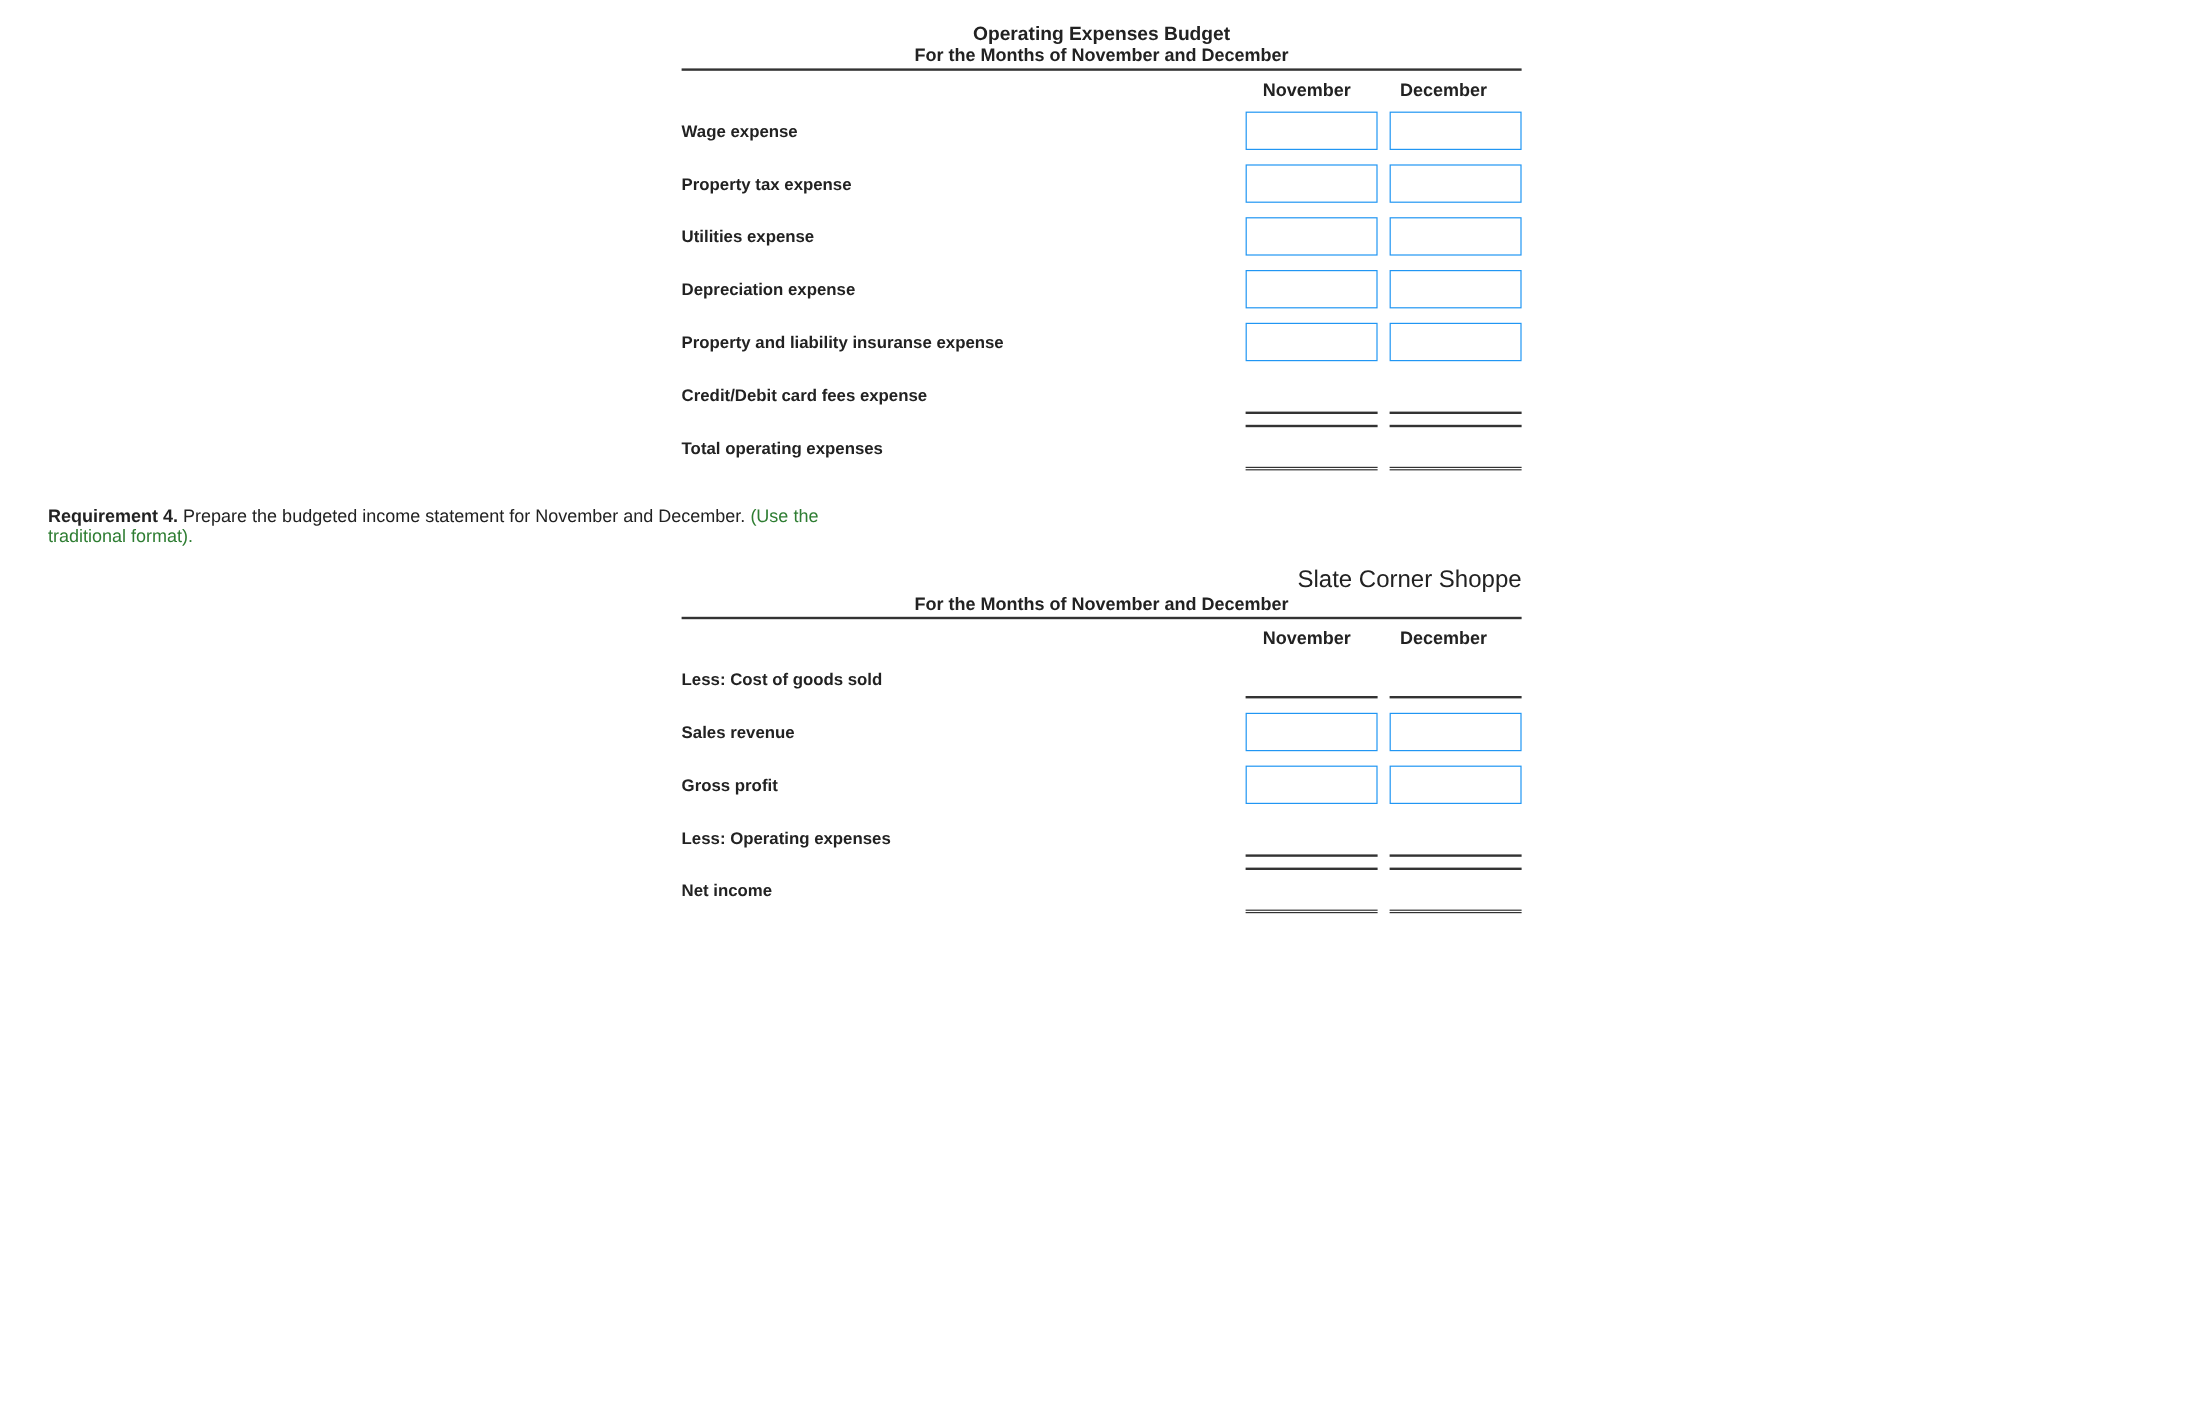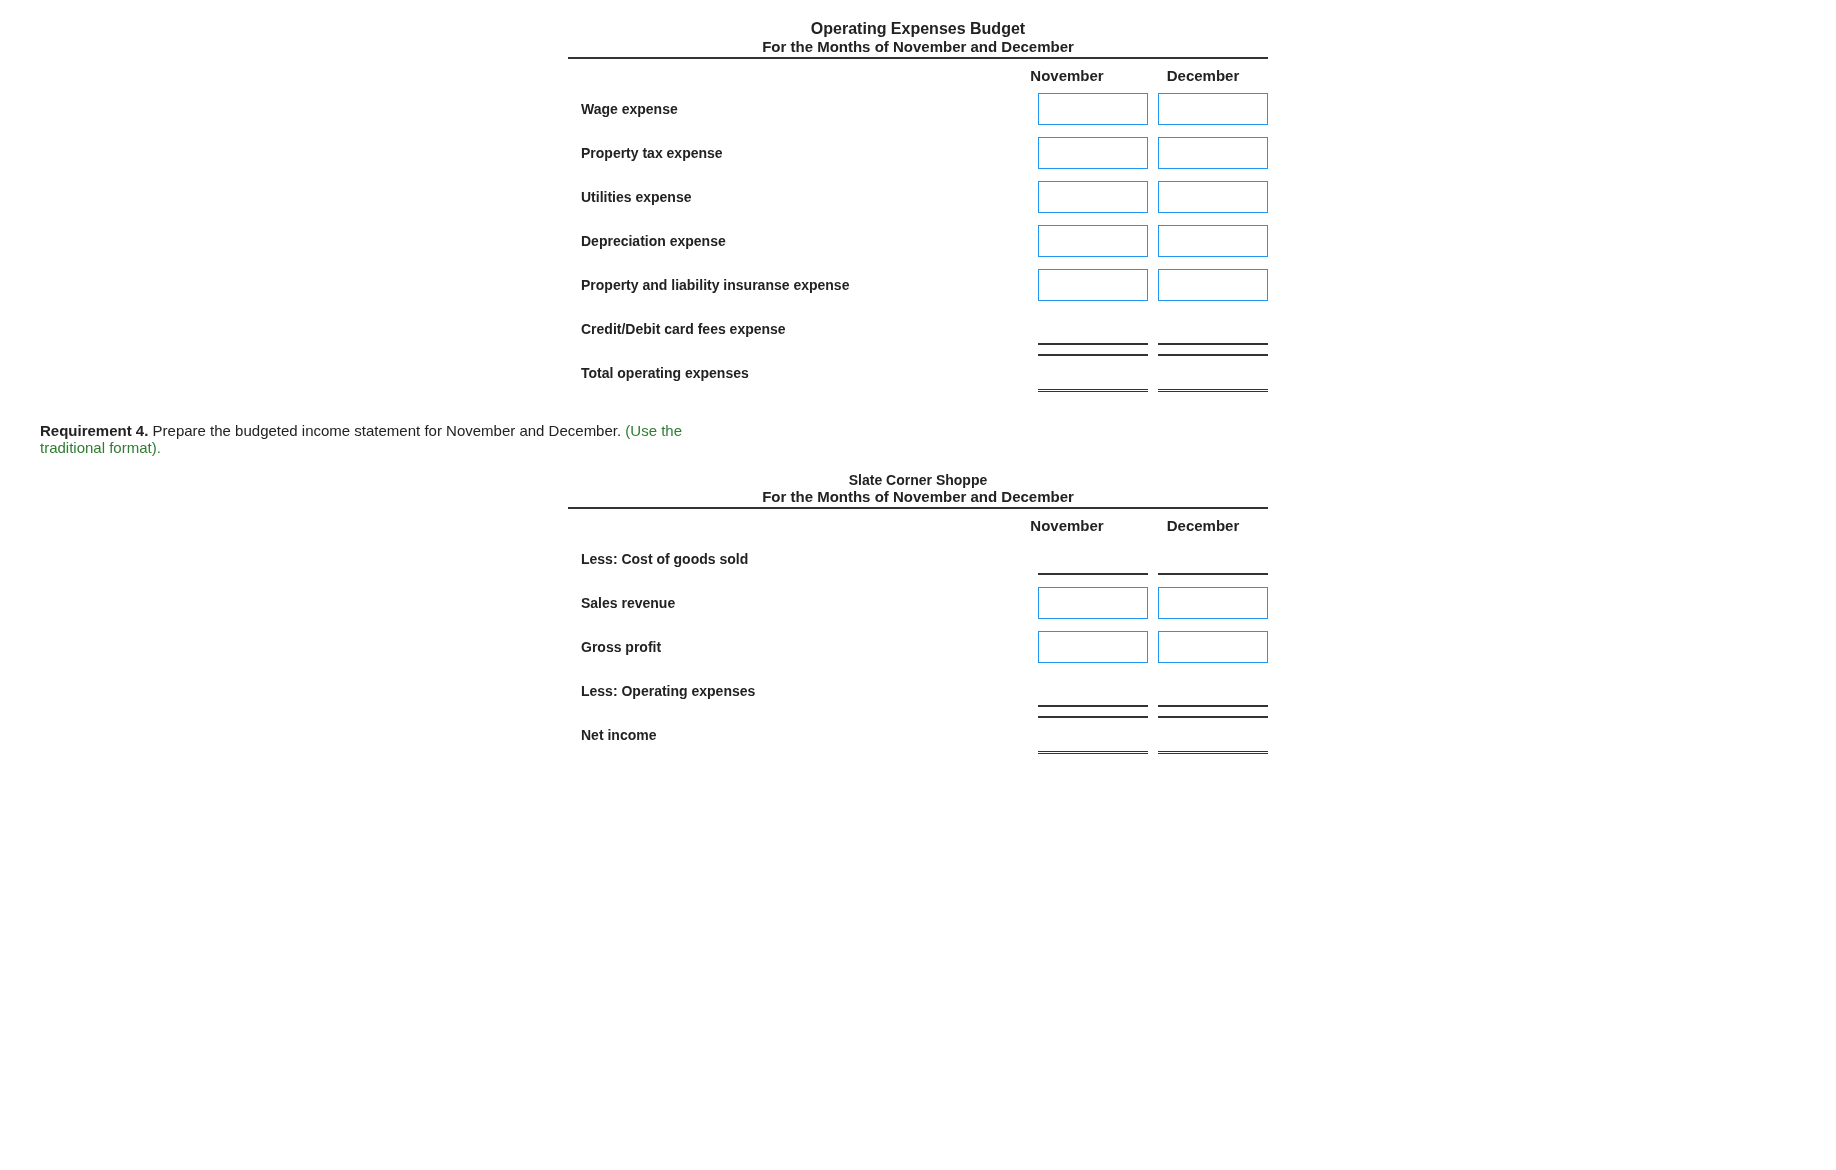--- a/index.html
+++ b/index.html
@@ -14,36 +14,35 @@
       max-width: 700px;
       margin: 0 auto 30px auto;
     }
     .center { text-align: center; }
     .bold { font-weight: bold; }
     .title { font-weight: bold; font-size: 16px; }
     .subtitle { font-weight: bold; font-size: 15px; }
     .header-row {
       display: flex;
       justify-content: flex-end;
-      gap: 26px;
+      gap: 4px;
       padding-right: 10px;
       margin-bottom: 6px;
     }
     .col-header {
       width: 110px;
       text-align: center;
       font-weight: bold;
       font-size: 15px;
     }
     .expense-row {
       display: flex;
       align-items: center;
       margin-bottom: 6px;
       min-height: 38px;
-      margin-left: 13px;
     }
     .row-label {
       flex: 1;
       font-weight: bold;
       font-size: 14px;
       padding-right: 10px;
       line-height: 1.3;
     }
     .row-inputs {
       display: flex;
@@ -87,21 +86,21 @@
     }
     .requirement-line {
       margin: 18px 0 16px 0;
       font-size: 15px;
     }
     .green { color: #2e7d32; }
     .section-header-line {
       border-top: 2px solid #333;
       margin: 2px 0 8px 0;
     }
-    .company-name { font-weight: bold; font-size: 14px; text-align: center; }
+    .company-name { font-weight: normal; font-size: 20px; text-align: right; }
     .doc-title { font-weight: bold; font-size: 15px; text-align: center; }
     .doc-subtitle { font-weight: bold; font-size: 15px; text-align: center; }
   </style>
 </head>
 <body>
 
 <div class="section">
 
   <div class="center">
     <div class="title">Operating Expenses Budget</div>

